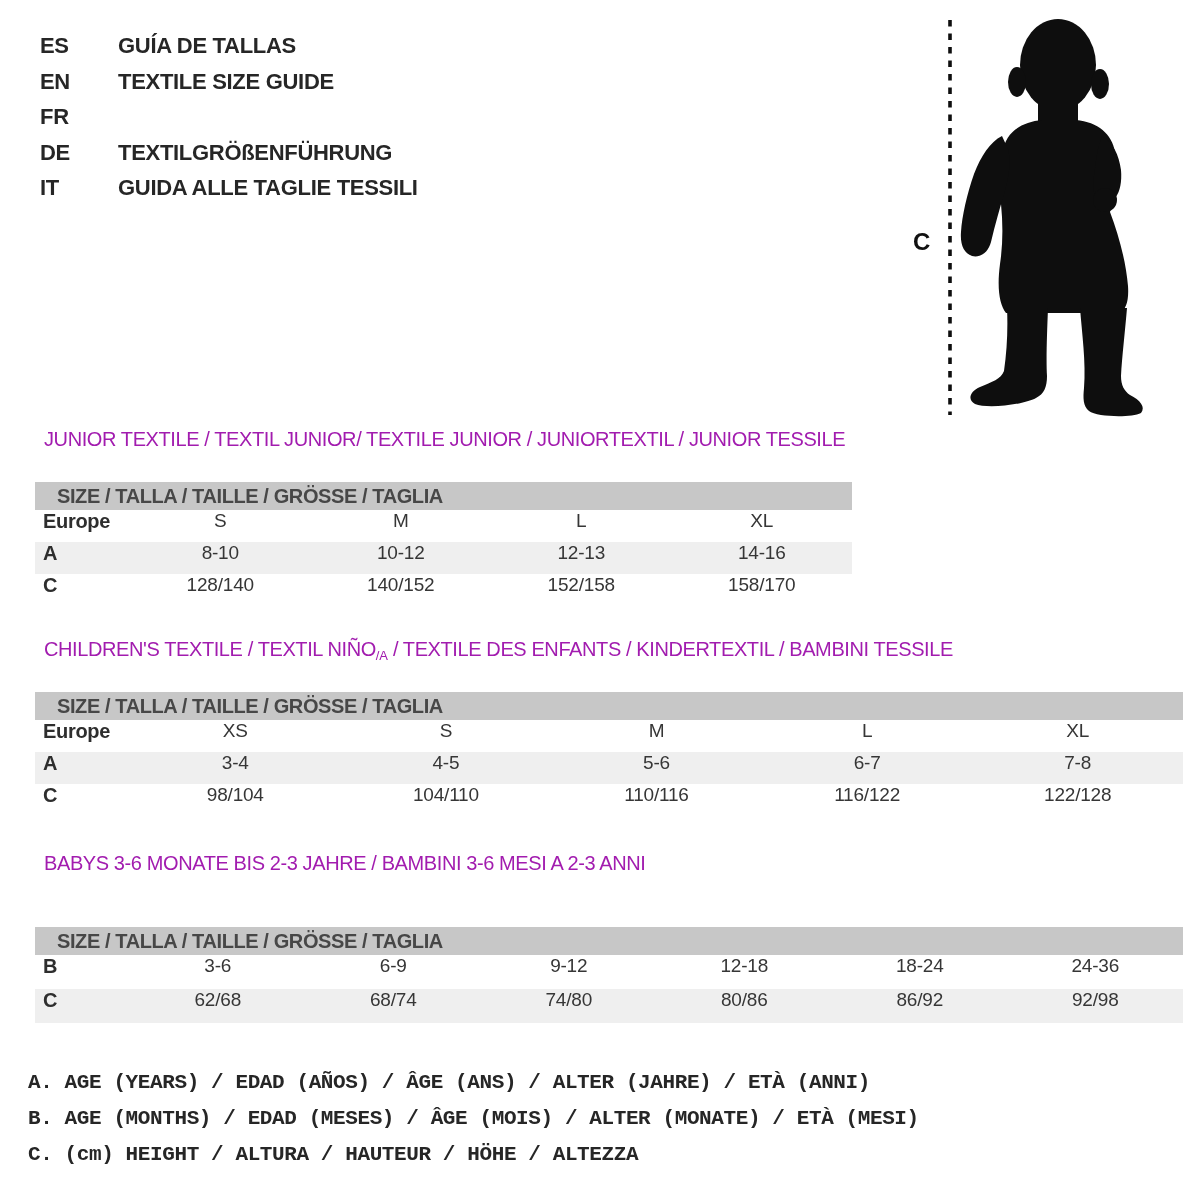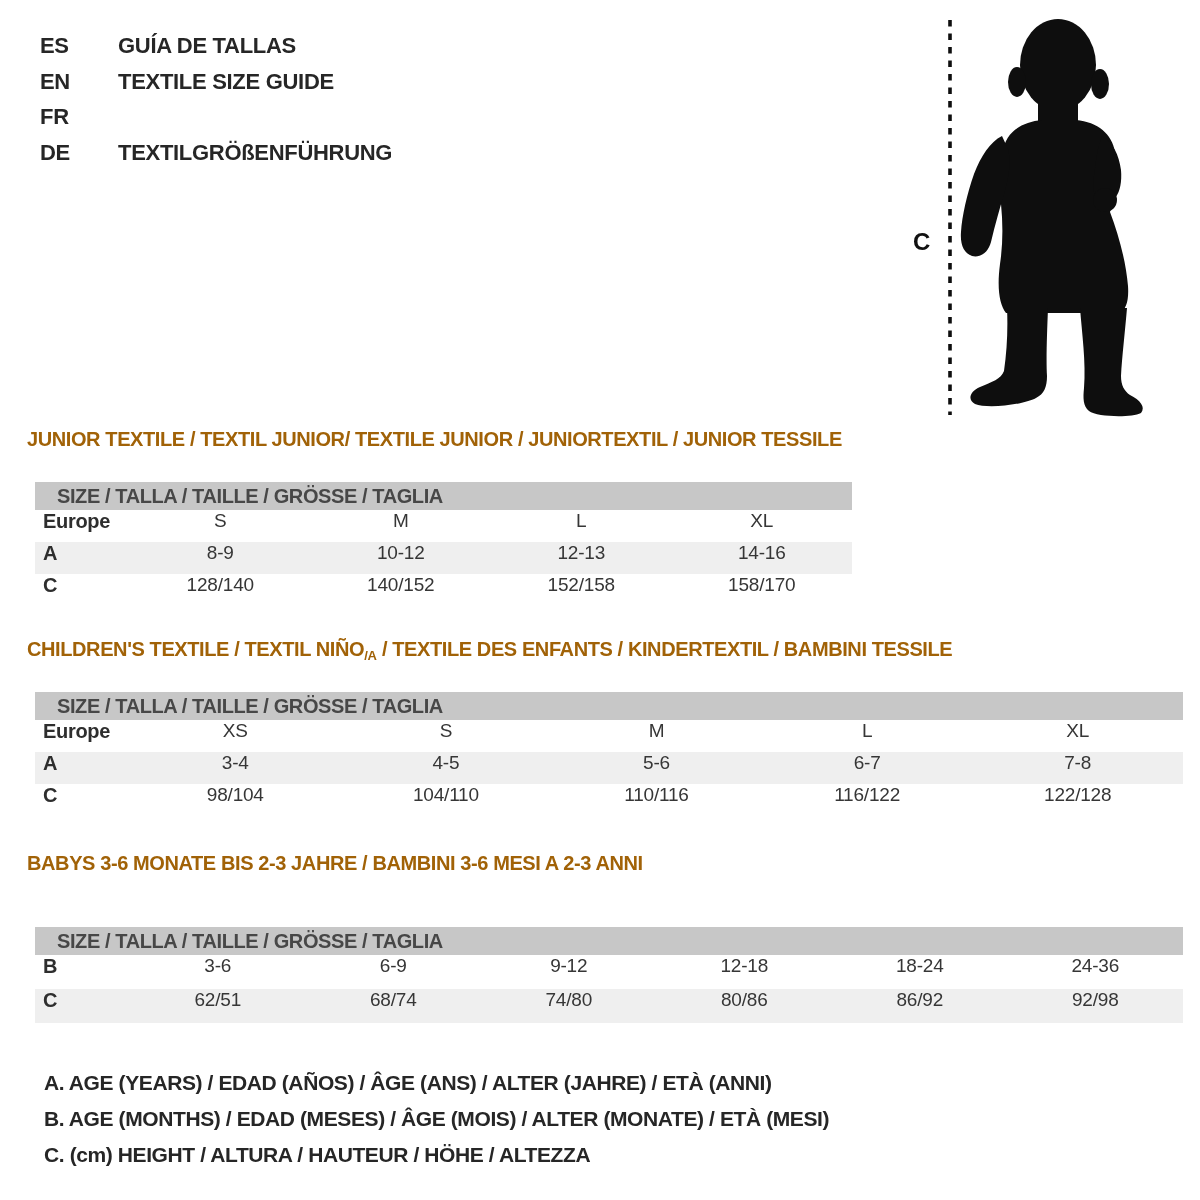--- a/index.html
+++ b/index.html
@@ -17,22 +17,22 @@
   .lang-code, .lang-title {
     font-weight: bold; font-size: 22px; letter-spacing: -0.3px; color: #262626;
   }
   .lang-code { width: 78px; flex: 0 0 78px; }
 
   
   .figure-wrap { position: absolute; left: 900px; top: 10px; width: 270px; height: 415px; }
 
   
   .section-title {
-    position: absolute; left: 27px;
-    font-weight: bold; font-size: 20px; letter-spacing: -0.4px; color: #a16207;
+    position: absolute; left: 44px;
+    font-weight: normal; font-size: 20px; letter-spacing: -0.4px; color: #a21caf;
     white-space: nowrap;
   }
   .section-title .subA { font-size: 13px; vertical-align: -4px; letter-spacing: -0.2px; }
   .babies-title { line-height: 40px; }
 
   
   .size-table { position: absolute; left: 35px; }
   .size-table .bar {
     height: 28px; background: #c7c7c7; display: flex; align-items: center;
     padding-left: 22px; font-weight: bold; font-size: 20px; letter-spacing: -0.4px;
@@ -45,21 +45,21 @@
     letter-spacing: -0.3px; color: #2e2e2e;
   }
   .t-row .cell { flex: 1 1 0; text-align: center; letter-spacing: -0.2px; }
 
   .junior-table   { top: 482px; width: 817px; }
   .children-table { top: 692px; width: 1148px; }
   .babies-table   { top: 927px; width: 1148px; }
   .babies-table .t-row { height: 34px; }
 
   
-  .legend { position: absolute; left: 44px; top: 1065px; }
+  .legend { position: absolute; left: 28px; top: 1065px; font-family: Liberation Mono, monospace; }
   .legend-line {
     font-weight: bold; font-size: 21px; letter-spacing: -0.4px; color: #262626;
     line-height: 36px; white-space: nowrap;
   }
 </style>
 </head>
 <body>
 
 <div class="lang-block">
   <div class="lang-row">
@@ -69,20 +69,24 @@
   <div class="lang-row">
     <span class="lang-code">EN</span>
     <span class="lang-title">TEXTILE SIZE GUIDE</span>
   </div>
   <div class="lang-row">
     <span class="lang-code">FR</span>
   </div>
   <div class="lang-row">
     <span class="lang-code">DE</span>
     <span class="lang-title">TEXTILGRÖßENFÜHRUNG</span>
+  </div>
+  <div class="lang-row">
+    <span class="lang-code">IT</span>
+    <span class="lang-title">GUIDA ALLE TAGLIE TESSILI</span>
   </div>
 </div>
 
 <div class="figure-wrap">
   <svg width="270" height="415" viewBox="0 0 270 415">
     <g fill="#0e0e0e" stroke="none">
 
       <line x1="50" y1="10" x2="50" y2="405" stroke="#0e0e0e" stroke-width="3.6" stroke-dasharray="6.5 7"></line>
 
       <text x="13" y="240" font-size="24" font-weight="bold" font-family="Liberation Sans, sans-serif" fill="#111">C</text>
@@ -115,21 +119,21 @@
   <div class="bar">SIZE / TALLA / TAILLE / GRÖSSE / TAGLIA</div>
   <div class="t-row">
     <span class="lbl">Europe</span>
     <span class="cell">S</span>
     <span class="cell">M</span>
     <span class="cell">L</span>
     <span class="cell">XL</span>
   </div>
   <div class="t-row stripe">
     <span class="lbl">A</span>
-    <span class="cell">8-9</span>
+    <span class="cell">8-10</span>
     <span class="cell">10-12</span>
     <span class="cell">12-13</span>
     <span class="cell">14-16</span>
   </div>
   <div class="t-row">
     <span class="lbl">C</span>
     <span class="cell">128/140</span>
     <span class="cell">140/152</span>
     <span class="cell">152/158</span>
     <span class="cell">158/170</span>
@@ -178,21 +182,21 @@
     <span class="lbl">B</span>
     <span class="cell">3-6</span>
     <span class="cell">6-9</span>
     <span class="cell">9-12</span>
     <span class="cell">12-18</span>
     <span class="cell">18-24</span>
     <span class="cell">24-36</span>
   </div>
   <div class="t-row stripe">
     <span class="lbl">C</span>
-    <span class="cell">62/51</span>
+    <span class="cell">62/68</span>
     <span class="cell">68/74</span>
     <span class="cell">74/80</span>
     <span class="cell">80/86</span>
     <span class="cell">86/92</span>
     <span class="cell">92/98</span>
   </div>
 </div>
 
 <div class="legend">
   <div class="legend-line">A. AGE (YEARS) / EDAD (AÑOS) / ÂGE (ANS) / ALTER (JAHRE) / ETÀ (ANNI)</div>

